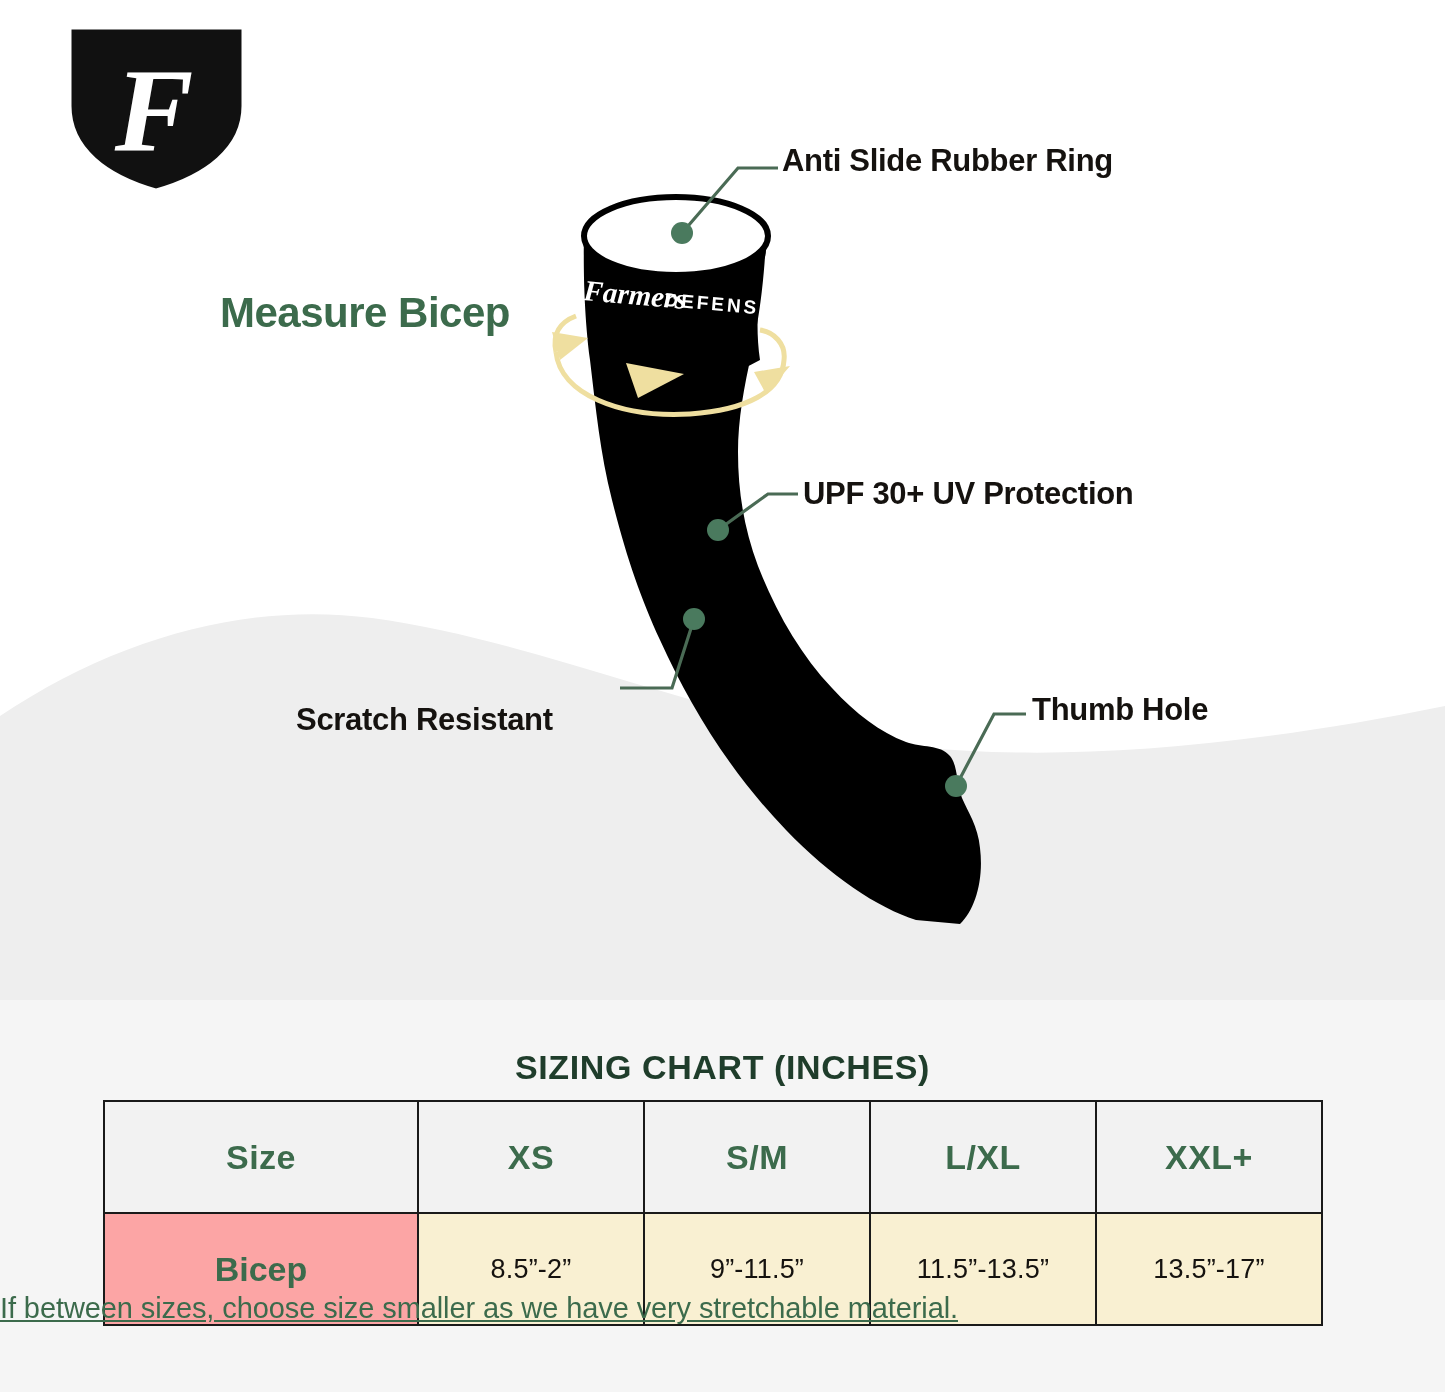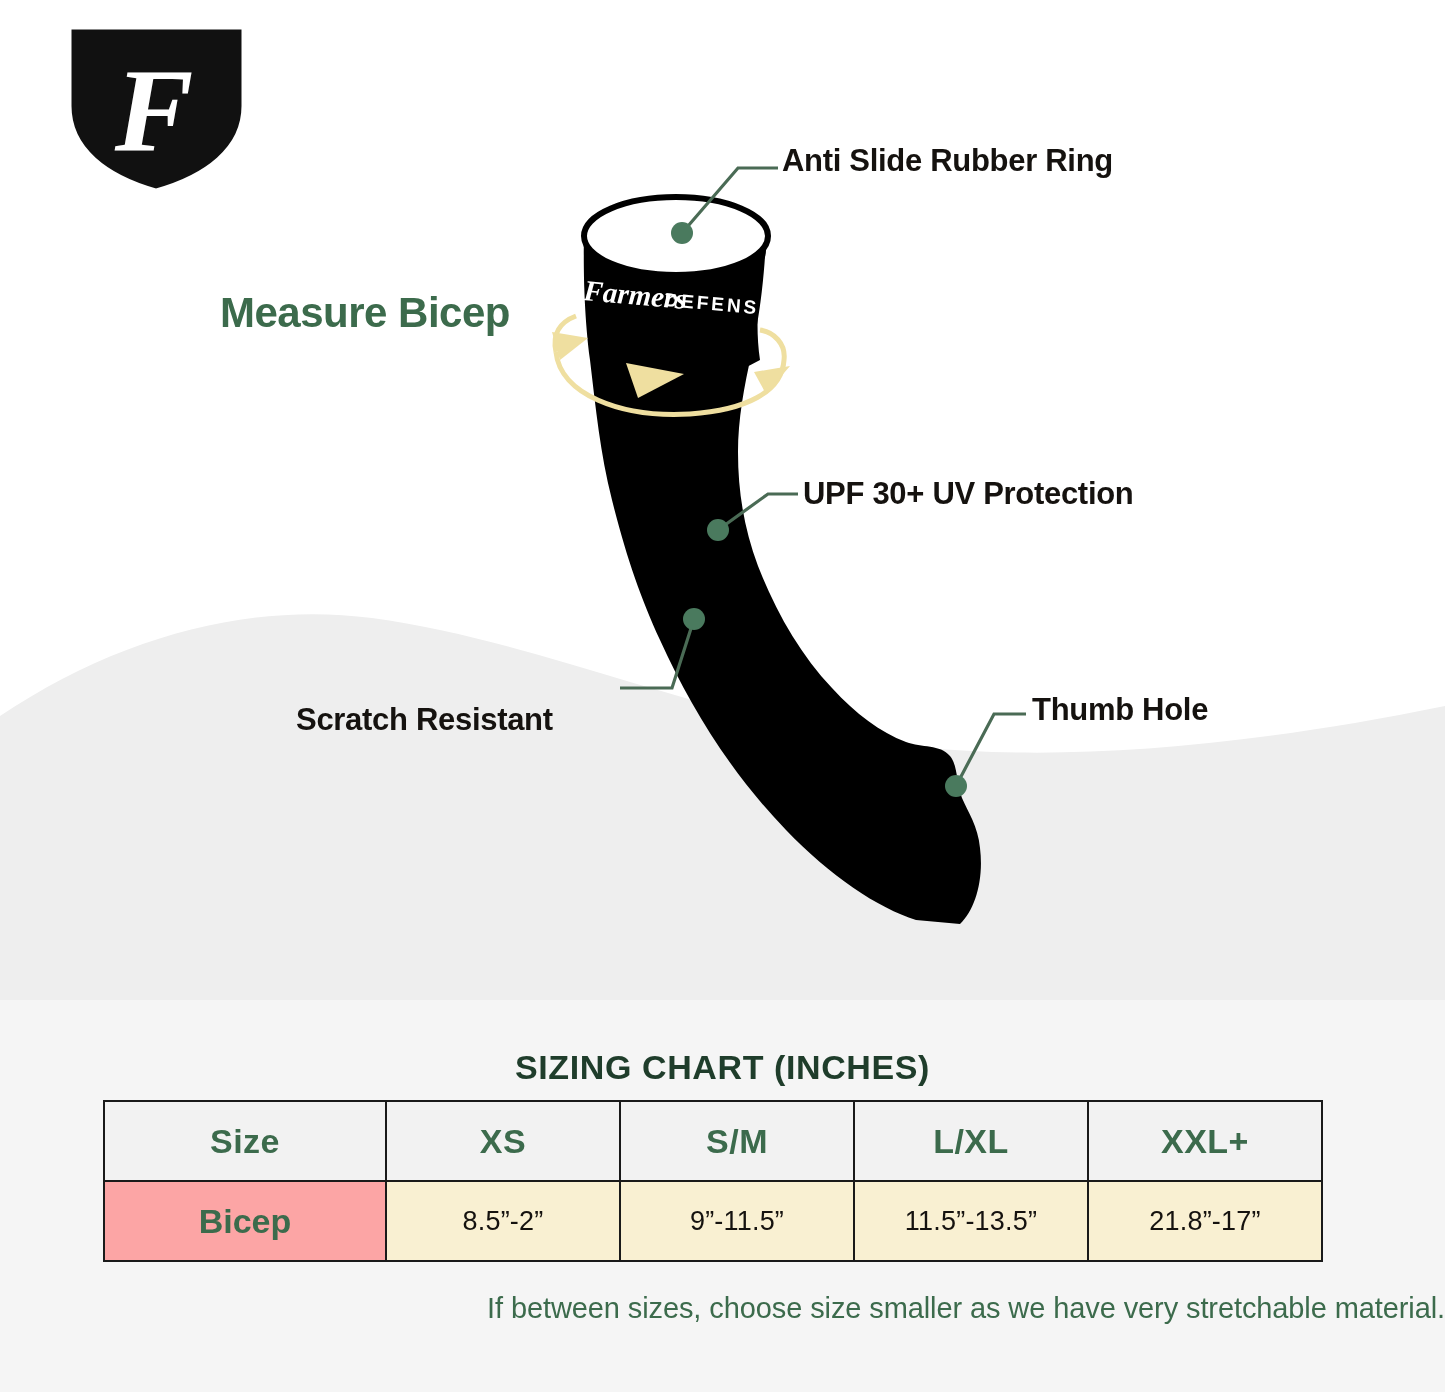--- a/index.html
+++ b/index.html
@@ -87,21 +87,21 @@
     left: 103px; top: 1100px;
     width: 1220px;
     border-collapse: collapse;
     table-layout: fixed;
   }
   #size-table td {
     border: 2px solid #1a1a1a;
     height: 78px;
     text-align: center;
     vertical-align: middle;
-    padding: 0;
+    padding: 16px;
   }
   #size-table .lbl-col { width: 280px; }
   td.head-cell {
     background: #f2f2f2;
     color: #3c6b4c;
     font-size: 34px;
     font-weight: bold;
     letter-spacing: 0.5px;
   }
   td.row-label {
@@ -115,24 +115,25 @@
     color: #15120f;
     font-size: 27px;
     font-weight: normal;
     letter-spacing: 0.2px;
   }
 
   #chart-note {
     position: absolute;
     left: 0; top: 1292px;
     width: 1445px;
-    text-align: right;
+    text-align: left;
     font-size: 29px;
     color: #3c6b4c;
     letter-spacing: -0.1px;
+    text-decoration: underline;
   }
 </style>
 </head>
 <body>
 
 <div id="page">
 
   <svg id="bg-wave" viewBox="0 0 1445 1392">
     <path d="M0 716 C 120 636, 250 602, 372 618 C 520 638, 660 700, 830 734
              C 980 764, 1180 760, 1445 706 L 1445 1392 L 0 1392 Z" fill="#eeeeee"></path>
@@ -225,20 +226,20 @@
         <td class="head-cell">XS</td>
         <td class="head-cell">S/M</td>
         <td class="head-cell">L/XL</td>
         <td class="head-cell">XXL+</td>
       </tr>
       <tr>
         <td class="row-label lbl-col">Bicep</td>
         <td class="value-cell">8.5”-2”</td>
         <td class="value-cell">9”-11.5”</td>
         <td class="value-cell">11.5”-13.5”</td>
-        <td class="value-cell">21.8”-17”</td>
+        <td class="value-cell">13.5”-17”</td>
       </tr>
     </tbody>
   </table>
 
   <div id="chart-note">If between sizes, choose size smaller as we have very stretchable material.</div>
 
 </div>
 
 </body></html>

